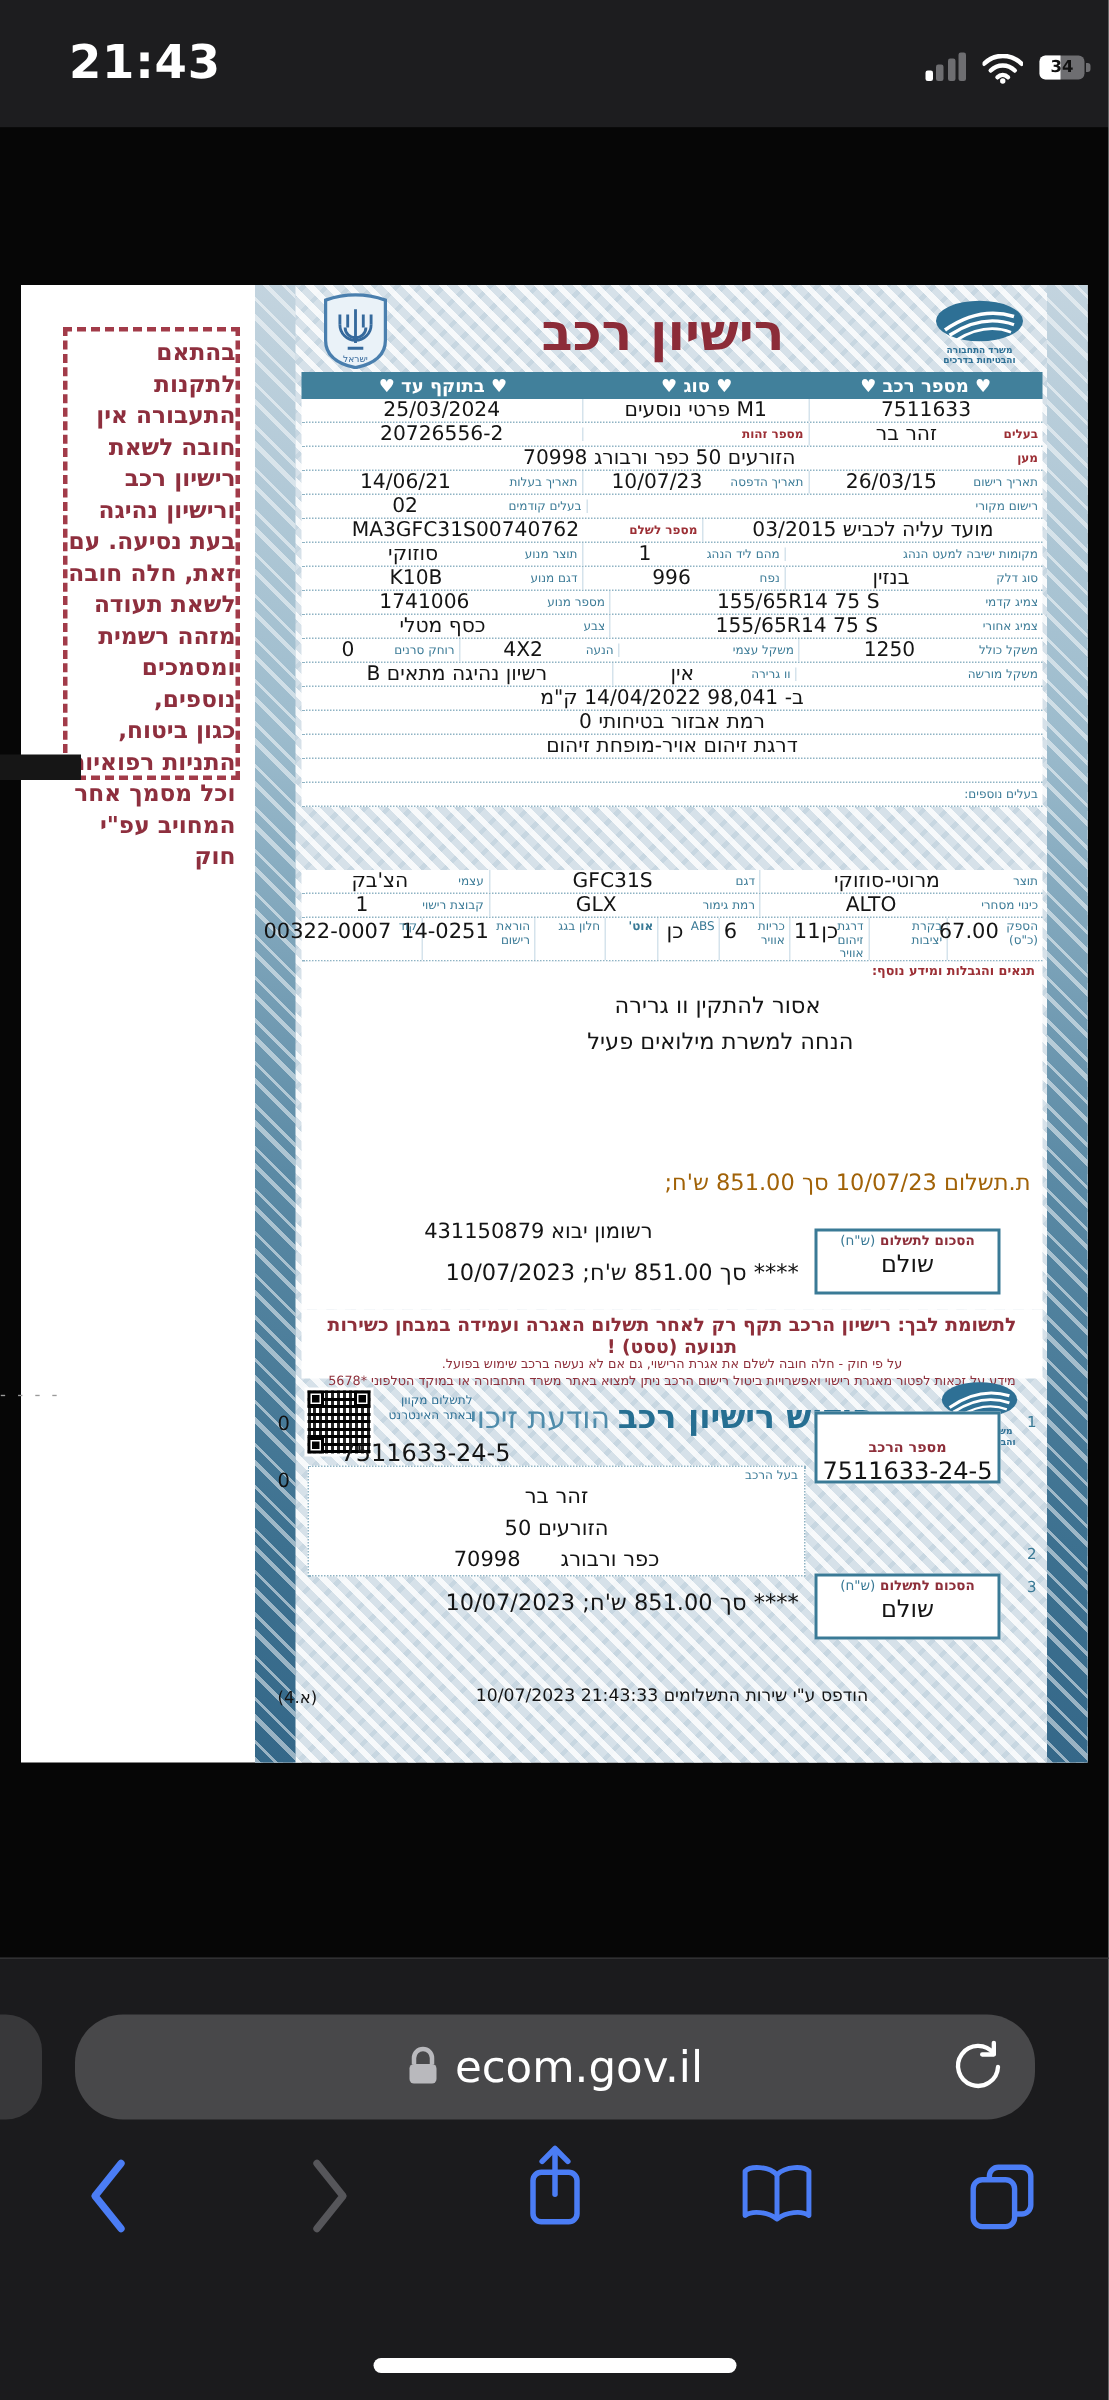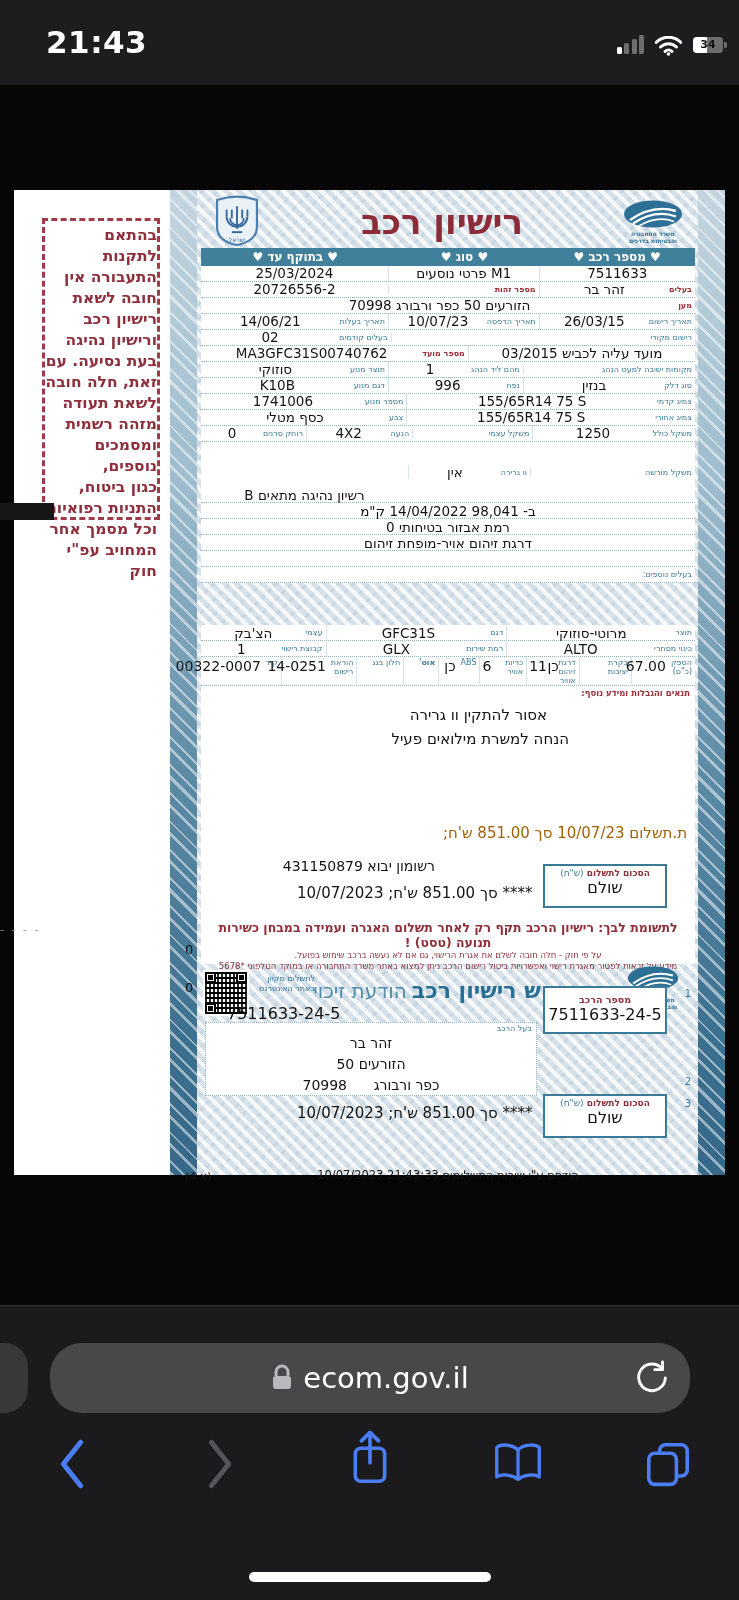--- a/index.html
+++ b/index.html
@@ -95,21 +95,21 @@
   .f-tl{left:0;top:0}.f-tr{right:0;top:0}.f-bl{left:0;bottom:0}
   .qrlabel{position:absolute;left:52px;top:10px;font-size:8px;color:#2e7095;white-space:pre-line;
            text-align:right;direction:rtl;line-height:10px;width:62px}
   .rtitle{position:absolute;left:118px;right:112px;top:14px;text-align:center;white-space:nowrap;direction:rtl}
   .rtitle .b{font-size:22px;font-weight:bold;color:#266f92}
   .rtitle .l2{font-size:20px;color:#4f8cab}
   .minlogo2{position:absolute;right:0;top:2px;width:84px;text-align:center}
   .minlogo2 .mt{font-size:6px;color:#2e7095;font-weight:bold;line-height:7px}
   .serial{position:absolute;left:26px;top:40px;font-size:16px;color:#141414;direction:ltr}
   .carbox{position:absolute;right:28px;top:22px;width:120px;height:44px;border:2px solid #3a7a96;background:#fff;text-align:center}
-  .carbox .lab{font-size:9.5px;font-weight:bold;color:#8e2f3a;display:block;margin-top:6px}
+  .carbox .lab{font-size:9.5px;font-weight:bold;color:#8e2f3a;display:block;margin-top:17px}
   .carbox .val{font-size:16px;color:#141414;direction:ltr}
   .marker{position:absolute;font-size:10px;color:#3a7a96}
   .m1{right:4px;top:24px}.m2{right:4px;top:112px}.m3{right:4px;top:134px}
   .ownerbox{position:absolute;left:4px;top:58px;width:332px;height:74px;border:1px dotted #8fb3c4;background:#fff;box-sizing:border-box}
   .ownerlabel{position:absolute;top:1px;right:4px;font-size:8px;color:#3a7a96}
   .ownerlines{margin-top:10px;text-align:center;font-size:14px;line-height:21px;white-space:pre-wrap;direction:rtl;color:#141414}
   .sb2{top:130px;right:28px}
   .stars2{position:absolute;left:96px;top:140px;font-size:15px;direction:rtl;color:#141414}
 
   .footerline{position:relative;height:22px;margin-top:8px;text-align:center;font-size:11.5px;color:#141414;direction:rtl}
@@ -271,21 +271,21 @@
             <div class="tcell" style="flex: 1.26 1 0%;">
               <span class="tlabel">בעלים קודמים</span>
               <span class="tval">02</span>
             </div>
           </div>
           <div class="trow">
             <div class="tcell" style="flex: 1.35 1 0%;">
               <span class="tval">מועד עליה לכביש 03/2015</span>
             </div>
             <div class="tcell" style="flex: 1.6 1 0%;">
-              <span class="tlabel red">מספר מועד</span>
+              <span class="tlabel red">מספר לשלם</span>
               <span class="tval">MA3GFC31S00740762</span>
             </div>
           </div>
           <div class="trow">
             <div class="tcell" style="flex: 1.15 1 0%;">
               <span class="tlabel">מקומות ישיבה למעט הנהג</span>
               <span class="tval"></span>
             </div>
             <div class="tcell" style="flex: 0.89 1 0%;">
               <span class="tlabel">מהם ליד הנהג</span>
@@ -350,21 +350,21 @@
           </div>
           <div class="trow">
             <div class="tcell" style="flex: 1.1 1 0%;">
               <span class="tlabel">משקל מורשה</span>
               <span class="tval"></span>
             </div>
             <div class="tcell" style="flex: 0.8 1 0%;">
               <span class="tlabel">וו גרירה</span>
               <span class="tval">אין</span>
             </div>
-            <div class="tcell" style="flex: 1.4 1 0%; margin-top: 46px;">
+            <div class="tcell" style="flex: 1.4 1 0%;">
               <span class="tval">רשיון נהיגה מתאים B</span>
             </div>
           </div>
           <div class="trow">
             <div class="tcell" style="flex: 1 1 0%;">
               <span class="tval">ב- 98,041 14/04/2022 ק"מ</span>
             </div>
           </div>
           <div class="trow">
             <div class="tcell" style="flex: 1 1 0%;">
@@ -405,21 +405,21 @@
               <span class="tlabel">עצמי</span>
               <span class="tval">הצ'בק</span>
             </div>
           </div>
           <div class="trow">
             <div class="tcell" style="flex: 1.15 1 0%;">
               <span class="tlabel">כינוי מסחרי</span>
               <span class="tval">ALTO</span>
             </div>
             <div class="tcell" style="flex: 1.1 1 0%;">
-              <span class="tlabel">רמת שירות</span>
+              <span class="tlabel">רמת גימור</span>
               <span class="tval">GLX</span>
             </div>
             <div class="tcell" style="flex: 0.75 1 0%;">
               <span class="tlabel">קבוצת רישוי</span>
               <span class="tval">1</span>
             </div>
           </div>
         </div>
       <div class="g2">
           <div class="g2col" style="flex: 1.1 1 0%;">

